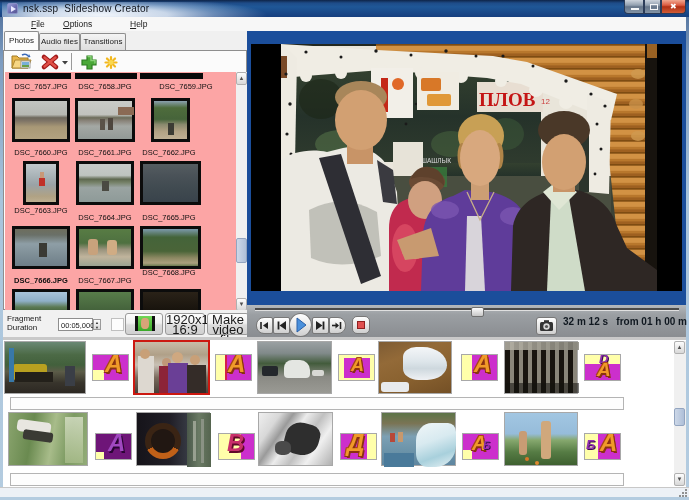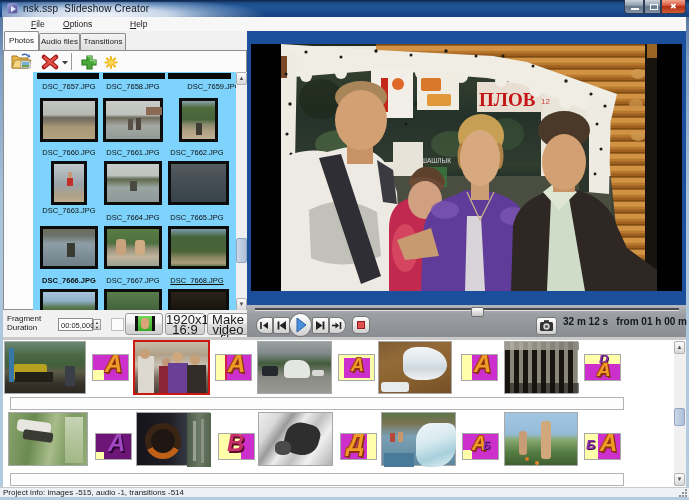--- a/index.html
+++ b/index.html
@@ -44,21 +44,21 @@
   #tab1 { left:1px; top:0px; width:35px; height:19px; background:#fcfcfc; z-index:3; border-radius:2px 2px 0 0; padding-top:4px; }
   #tab2 { left:36px; top:2px; width:41px; height:17px; background:linear-gradient(180deg,#f4f4f4,#dedede); padding-top:3px; border-radius:2px 2px 0 0;}
   #tab3 { left:77px; top:2px; width:46px; height:17px; background:linear-gradient(180deg,#f4f4f4,#dedede); padding-top:3px; border-radius:2px 2px 0 0;}
 
   
   #leftpanel { left:3px; top:50px; width:244px; height:260px; background:#fcfcfc; border:1px solid #8e8e8e; border-top:1px solid #8e8e8e; }
   #toolbar { left:0px; top:0px; width:242px; height:21px; background:#fbfbfb; }
   #toolsep { left:67px; top:2px; width:1px; height:17px; background:#9a9a9a; }
 
   
-  #list { left:1px; top:21px; width:231px; height:239px; background:#7dd3fc; overflow:hidden;margin-left:28px; }
+  #list { left:1px; top:21px; width:231px; height:239px; background:#fca5a5; overflow:hidden; }
   .flabel { position:absolute; font-size:7.5px; color:#101010; width:62px; text-align:center; }
   .th { position:absolute; border:3px solid #0c0c0c; }
 
   
   #vscroll { left:232px; top:21px; width:11px; height:239px; background:#f0f0f0; }
   .sbtn { position:absolute; left:0; width:11px; height:13px; background:linear-gradient(180deg,#fdfdfd,#d8d8d8);
      border:1px solid #b0b0b0; border-radius:2px; font-size:6px; color:#505050; text-align:center; line-height:11px;}
   .sthumb { position:absolute; left:0px; width:11px; background:linear-gradient(90deg,#cdd8e8,#aebfd8); border:1px solid #93a5c0; border-radius:2px; }
 
   
@@ -185,21 +185,21 @@
       <div class="th" style="left:7px;top:154px;width:58px;height:43px;background:linear-gradient(180deg,#6e6e5e 0%,#6a7068 16%,#8e9ea6 40%,#7e8e96 70%,#6e7e88 100%);">
         <div class="abs" style="left:24px;top:14px;width:8px;height:14px;background:#3a3a34;"></div>
       </div>
       <div class="th" style="left:71px;top:154px;width:58px;height:43px;background:linear-gradient(180deg,#587c44 0%,#4e7040 38%,#98927c 55%,#c0b49c 75%,#9aa292 100%);">
         <div class="abs" style="left:9px;top:10px;width:10px;height:16px;background:#c8a27c;border-radius:3px;"></div>
         <div class="abs" style="left:28px;top:11px;width:10px;height:15px;background:#d0ac84;border-radius:3px;"></div>
       </div>
       <div class="th" style="left:135px;top:154px;width:61px;height:43px;background:linear-gradient(180deg,#7c9aac 0%,#44643a 22%,#4a6438 60%,#8c8862 78%,#ab9f7e 92%,#6a7a50 100%);"></div>
       <div class="flabel" style="left:5px;top:204px;font-weight:bold;">DSC_7666.JPG</div>
       <div class="flabel" style="left:69px;top:204px;">DSC_7667.JPG</div>
-      <div class="flabel" style="left:133px;top:204px;text-decoration:underline;">DSC_7668.JPG</div>
+      <div class="flabel" style="left:133px;top:196px;">DSC_7668.JPG</div>
       <div class="th" style="left:7px;top:217px;width:58px;height:26px;background:linear-gradient(180deg,#a9c4da 0%,#8fb0c8 45%,#5c7a54 75%,#42603a 100%);"></div>
       <div class="th" style="left:71px;top:217px;width:58px;height:26px;background:linear-gradient(180deg,#587c4a 0%,#42603a 100%);"></div>
       <div class="th" style="left:135px;top:217px;width:61px;height:26px;background:linear-gradient(180deg,#2a2218 0%,#16120c 100%);"></div>
     </div>
     <div class="abs" id="vscroll">
       <div class="sbtn" style="top:0">▲</div>
       <div class="sbtn" style="bottom:0">▼</div>
       <div class="sthumb" style="top:166px;height:25px"></div>
     </div>
   </div>
@@ -501,21 +501,20 @@
     </div>
     <div class="hstrip" style="top:133px"></div>
     <div class="abs" id="tvscroll">
       <div class="sbtn" style="top:0">▲</div>
       <div class="sbtn" style="bottom:0">▼</div>
       <div class="sthumb" style="top:67px;height:18px"></div>
     </div>
   </div>
 
   <div class="abs" id="statusbar">
-    <span style="position:absolute;left:3px;top:0px;">Project info: images -515, audio -1, transitions -514</span>
     <span style="position:absolute;right:2px;top:1px;width:8px;height:8px;background:
       radial-gradient(circle 1px at 7px 1px,#909090 99%,transparent),
       radial-gradient(circle 1px at 4px 4px,#909090 99%,transparent),
       radial-gradient(circle 1px at 7px 4px,#909090 99%,transparent),
       radial-gradient(circle 1px at 1px 7px,#909090 99%,transparent),
       radial-gradient(circle 1px at 4px 7px,#909090 99%,transparent),
       radial-gradient(circle 1px at 7px 7px,#909090 99%,transparent);"></span>
   </div>
 
 </body></html>

